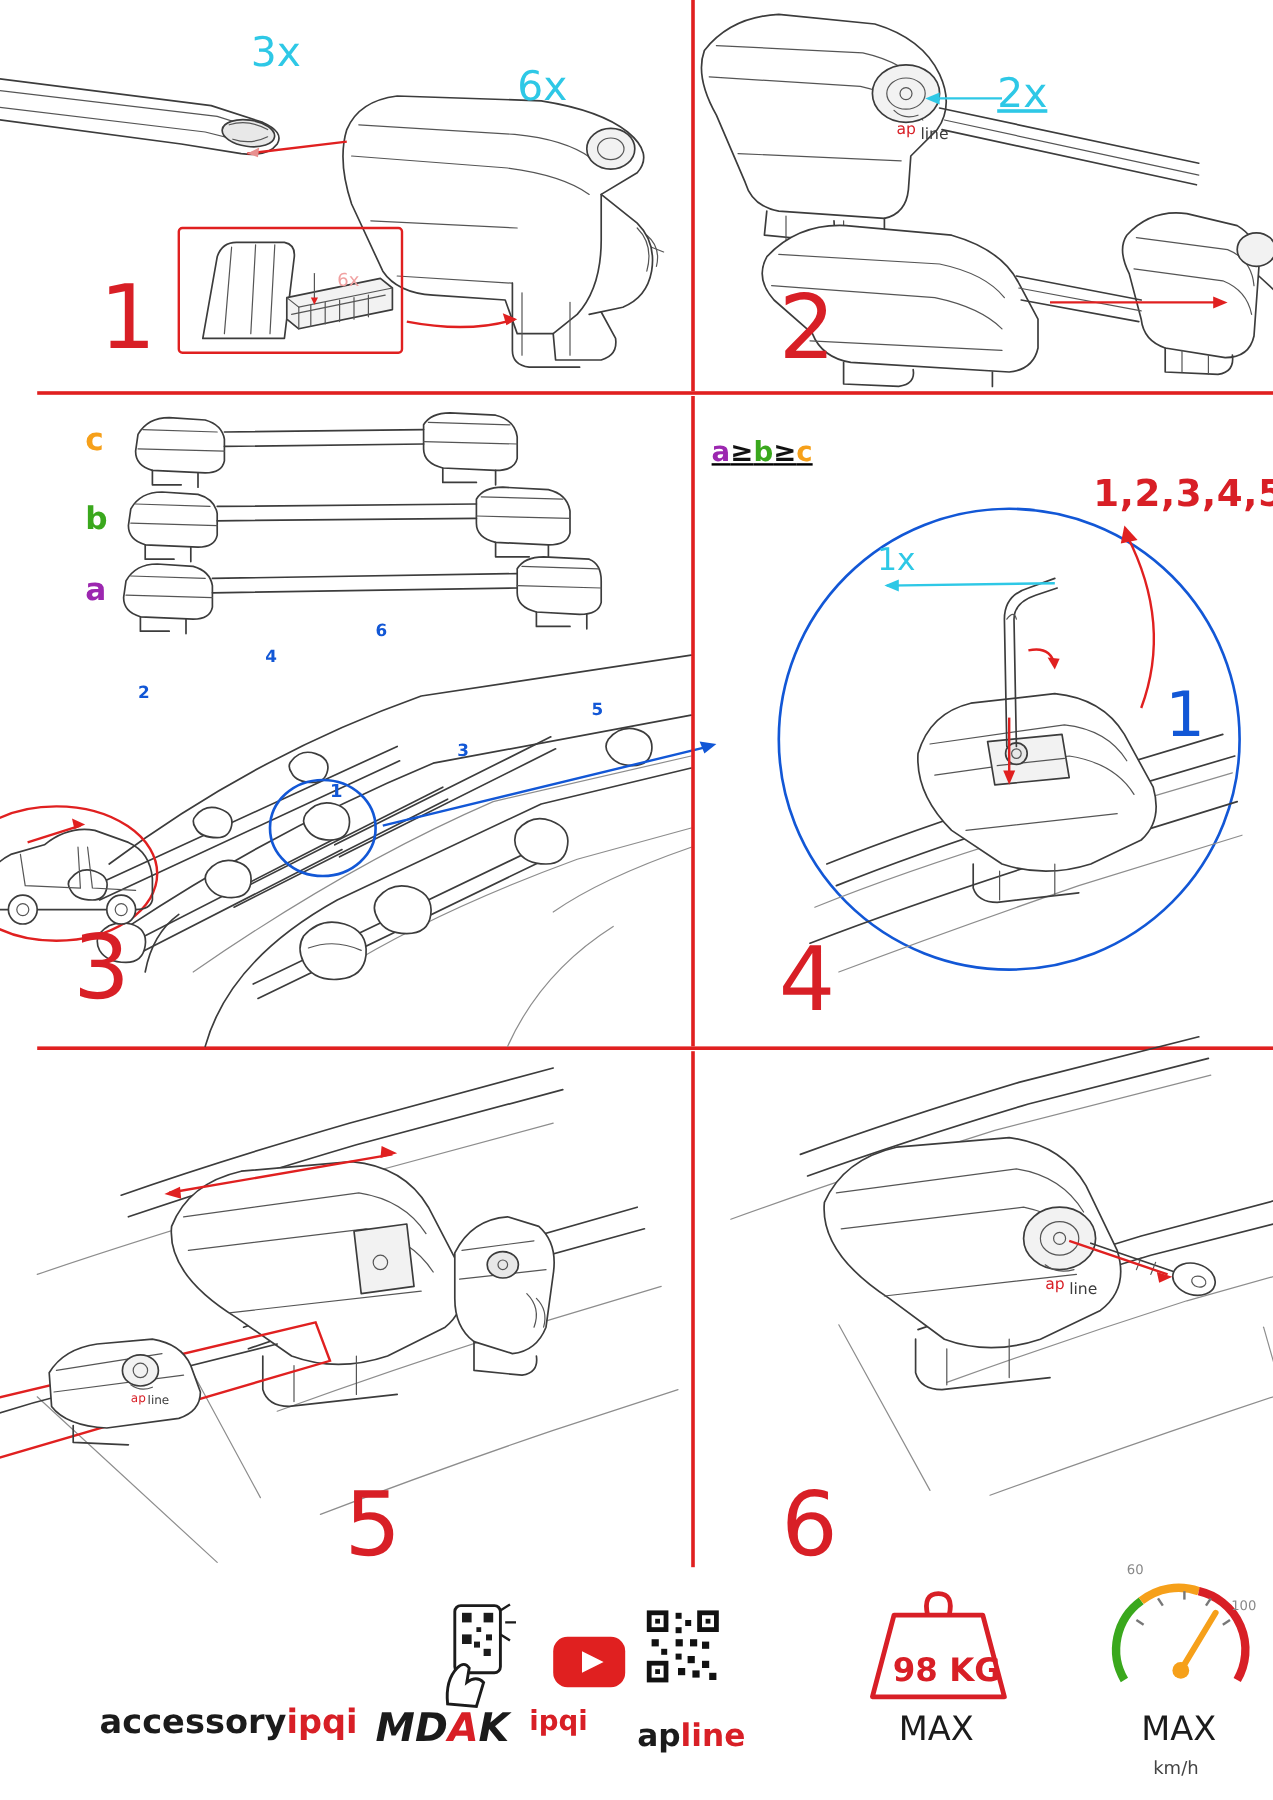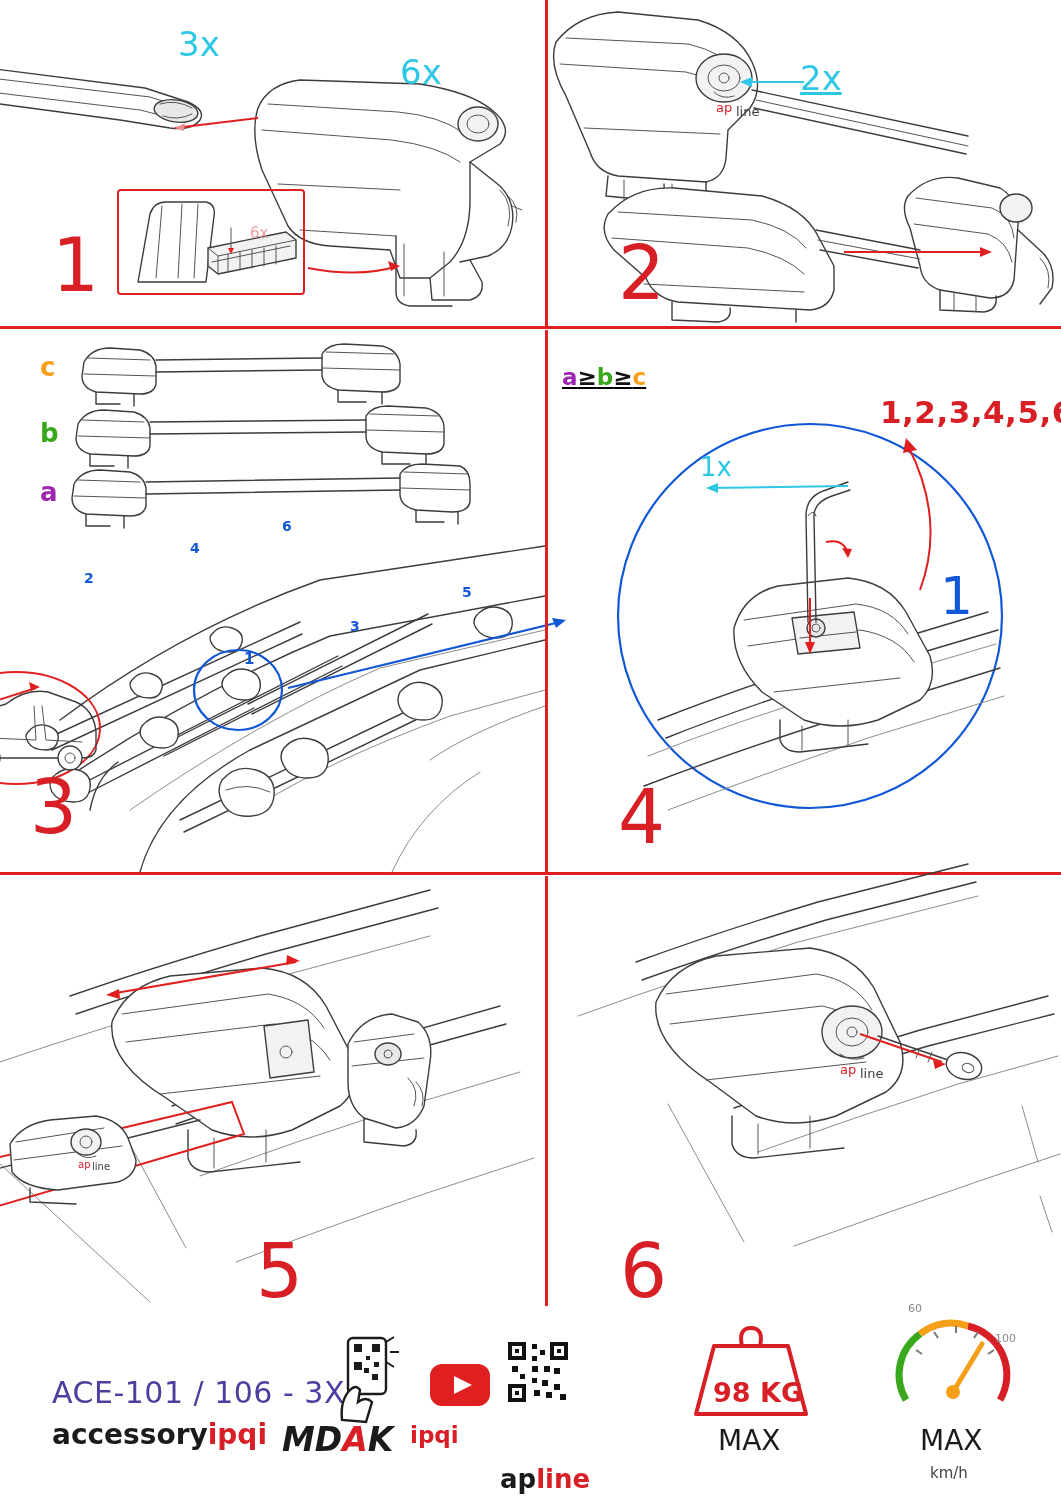--- a/index.html
+++ b/index.html
@@ -3,21 +3,21 @@
 <meta charset="utf-8">
 <style>
   html,body{margin:0;padding:0;}
   body{
     width:1061px;height:1500px;
     background:#ffffff;
     font-family:"DejaVu Sans", sans-serif;
     position:relative;
     overflow:hidden;
   }
-  .sheet{position:absolute;inset:0;}
+  .sheet{position:absolute;inset:0;margin-left:31px;}
   
   .divider{position:absolute;left:0;width:1061px;height:3px;background:#e02020;}
   .div1{top:326px;}
   .div2{top:872px;}
   
   .vdiv{position:absolute;width:3px;background:#e02020;}
   .vdiv1{left:545px;top:0;height:326px;}
   .vdiv2{left:545px;top:876px;height:430px;}
   .vdiv3{left:545px;top:330px;height:542px;}
 
@@ -91,21 +91,21 @@
     font-family:"DejaVu Sans", sans-serif;letter-spacing:0.5px;
   }
   .brand-accessory{
     position:absolute;left:52px;top:1418px;font-size:28px;font-weight:700;
   }
   .brand-accessory .p1{color:#1b1b1b;}
   .brand-accessory .p2{color:#d81f26;}
   .brand-mdak{position:absolute;left:282px;top:1420px;font-size:33px;font-weight:700;color:#1b1b1b;font-style:italic;}
   .brand-mdak .a{color:#d81f26;}
   .brand-ipqi{position:absolute;left:410px;top:1422px;font-size:23px;font-weight:700;color:#d81f26;}
-  .brand-apline{position:absolute;left:500px;top:1464px;font-size:26px;font-weight:700;color:#1b1b1b;}
+  .brand-apline{position:absolute;left:500px;top:1432px;font-size:26px;font-weight:700;color:#1b1b1b;}
   .brand-apline .l{color:#d81f26;}
 
   .weight-label{
     position:absolute;left:713px;top:1377px;
     color:#d81f26;font-size:27px;font-weight:700;
   }
   .max1{position:absolute;left:718px;top:1424px;font-size:28px;color:#1b1b1b;font-weight:400;}
   .max2{position:absolute;left:920px;top:1424px;font-size:28px;color:#1b1b1b;font-weight:400;}
   .kmh{position:absolute;left:930px;top:1464px;font-size:15px;color:#444;}
   .spd60{position:absolute;left:908px;top:1302px;font-size:11px;color:#888;}
@@ -466,21 +466,20 @@
     </g>
 
     <path class="arrow-red" d="M312 158 L 394 186"></path>
     <path fill="#e02020" d="M398 188 l -13 -4 l 2 9 z"></path>
   </svg>
   <div class="stepnum" style="left:620px;top:1234px;">6</div>
 
   <div class="vdiv vdiv3"></div>
   <div class="vdiv vdiv2"></div>
 
-  <div class="footer-code">ACE-101 / 106 - 3X</div>
 
   <div class="brand-accessory">
     <span class="p1">accessory</span><span class="p2">ipqi</span>
   </div>
 
   <svg style="left:336px;top:1336px;width:62px;height:88px;" viewBox="0 0 62 88">
     <rect x="12" y="2" width="38" height="56" rx="5" fill="#ffffff" stroke="#1b1b1b" stroke-width="2.4"></rect>
     <g fill="#1b1b1b">
       <rect x="18" y="8" width="8" height="8"></rect>
         <rect x="36" y="8" width="8" height="8"></rect>

